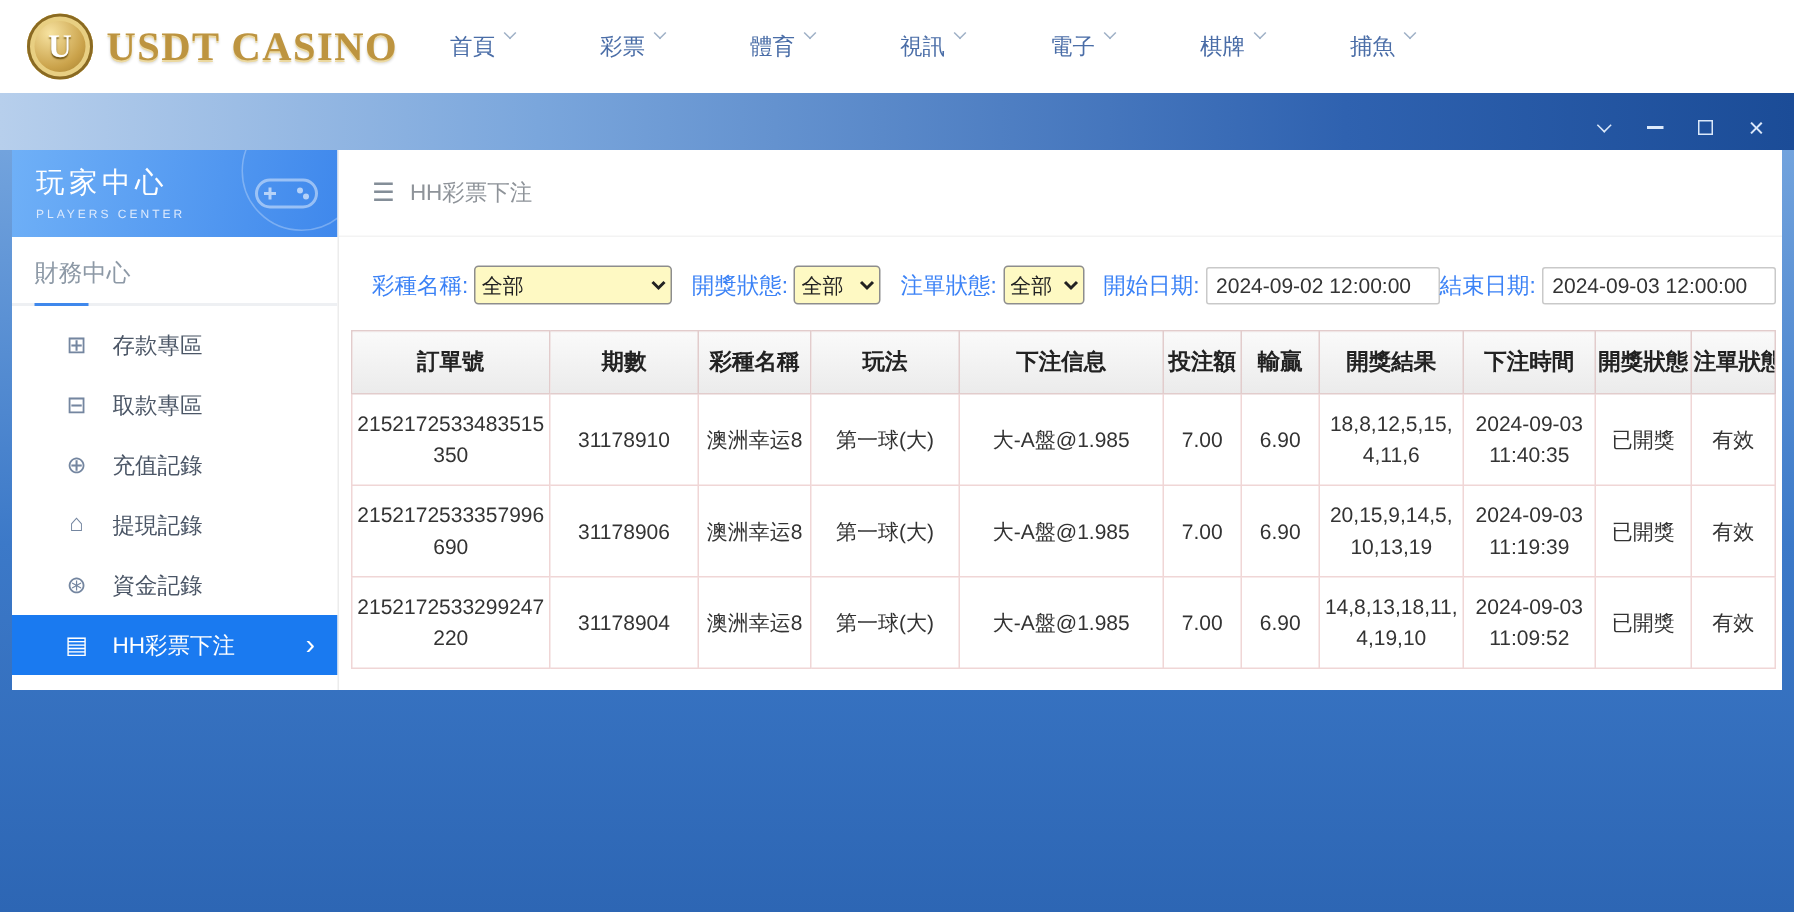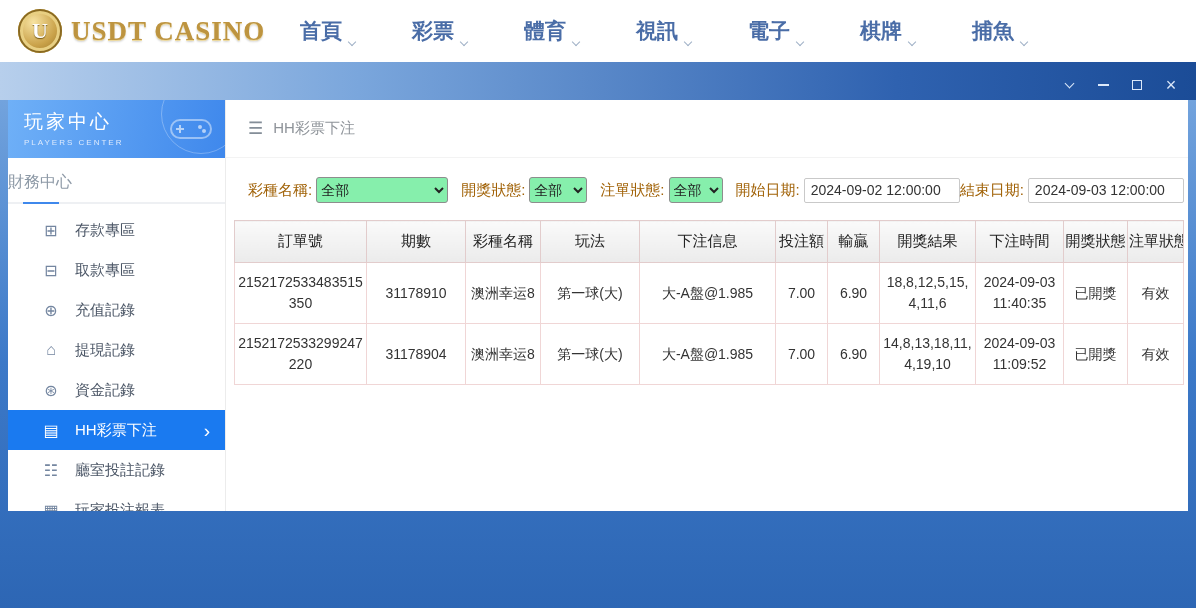--- a/index.html
+++ b/index.html
@@ -10,83 +10,83 @@
   .site-header { height:62px; display:flex; align-items:center; padding-left:18px; background:#fff; }
   .logo { display:flex; align-items:center; gap:9px; width:232px; cursor:pointer; }
   .logo-emblem { width:44px; height:44px; border-radius:50%; flex:0 0 44px;
     background: radial-gradient(circle at 35% 30%, #f7e3a1, #caa24a 55%, #8f6b1e);
     box-shadow: inset 0 0 0 2px #8a6a22, inset 0 0 0 5px #e8cf82;
     display:flex; align-items:center; justify-content:center; }
   .logo-u { font-family:"Liberation Serif", serif; font-size:22px; font-weight:bold; color:#fff; text-shadow:0 1px 1px #6e5312; }
   .logo-text { font-family:"Liberation Serif", serif; font-size:27px; font-weight:bold; color:#bd9440;
     letter-spacing:1px; text-shadow:0 1px 0 #ecd9a0, 0 2px 2px rgba(0,0,0,.18); white-space:nowrap; }
   .main-nav { display:flex; margin-left:50px; }
-  .nav-item { display:flex; align-items:flex-end; color:#4a6da7; font-size:21px; cursor:pointer; margin-right:57px; white-space:nowrap;font-weight:bold; }
+  .nav-item { display:flex; align-items:flex-start; color:#4a6da7; font-size:15px; cursor:pointer; margin-right:57px; white-space:nowrap; }
   .chev { display:inline-block; width:6px; height:6px; border-right:1.6px solid #9fb0c6; border-bottom:1.6px solid #9fb0c6;
     transform:rotate(45deg); margin:-3px 0 0 7px; }
 
   
   .window { height:546px; background: linear-gradient(180deg,#7aa9e0 0%, #3c79c8 55%, #2d66b4 100%); }
   .titlebar { height:38px; background: linear-gradient(90deg,#b7cfec 0%, #7aa6dc 30%, #2f62b0 75%, #1b4c97 100%);
     display:flex; justify-content:flex-end; align-items:flex-end; padding:0 14px 4px 0; }
   .win-controls { display:flex; align-items:center; gap:12px; }
   .win-btn { width:22px; height:22px; display:flex; align-items:center; justify-content:center; cursor:pointer; color:#dce9fa; }
   .chev-white { width:7px; height:7px; border-right:1.8px solid #dce9fa; border-bottom:1.8px solid #dce9fa; transform:rotate(45deg); margin-top:-3px; }
   .min-bar { width:11px; height:2px; background:#dce9fa; }
   .max-box { width:10px; height:10px; border:1.6px solid #dce9fa; }
   .close-x { font-size:18px; line-height:1; }
 
-  .window-body { margin:0 8px 8px 8px; height:411px; background:#fff; display:flex; overflow:hidden; }
+  .window-body { margin:0 8px 8px 8px; height:360px; background:#fff; display:flex; overflow:hidden; }
 
   
   .sidebar { flex:0 0 218px; width:218px; border-right:1px solid #ececec; overflow:hidden; background:#fff; }
   .sidebar-header { height:58px; background:linear-gradient(100deg,#6fb0f7 0%, #3f88ec 100%);
     color:#fff; padding:9px 0 0 16px; position:relative; overflow:hidden; }
   .sidebar-header::after { content:""; position:absolute; right:-16px; top:-26px; width:78px; height:78px;
     border-radius:50%; border:1px solid rgba(255,255,255,.28); }
   .sb-title { font-size:19px; letter-spacing:3px; }
   .sb-subtitle { font-size:8px; letter-spacing:2px; color:#ddeafd; margin-top:3px; }
   .gamepad { position:absolute; right:12px; top:14px; }
 
-  .section-label { margin-top:14px; font-size:16px; color:#8d99a6; padding-bottom:9px; }
+  .section-label { margin-top:14px; padding-left:15px; font-size:16px; color:#8d99a6; padding-bottom:9px; }
   .section-rule { height:2px; background:#eef0f3; position:relative; }
   .section-rule::before { content:""; position:absolute; left:15px; top:0; width:36px; height:2px; background:#3f88ec; }
 
   .menu { padding-top:6px; }
   .menu-item { height:40px; display:flex; align-items:center; padding-left:34px; gap:15px;
     font-size:15px; color:#4b5666; cursor:pointer; position:relative; white-space:nowrap; }
   .mi-icon { width:18px; text-align:center; font-size:16px; color:#7486a0; }
   .mi-arrow { display:none; }
   .menu-item.active { background:#1a7af0; color:#fff; }
   .menu-item.active .mi-icon { color:#fff; }
   .menu-item.active .mi-arrow { display:block; position:absolute; right:15px; font-size:19px; color:#fff; line-height:1; }
 
   
   .content { flex:1; overflow:hidden; background:#fff; }
   .breadcrumb { height:58px; display:flex; align-items:center; gap:10px; padding-left:22px;
     color:#8e9399; font-size:15px; border-bottom:1px solid #f3f3f3; }
   .hamburger { font-size:17px; color:#848e98; cursor:pointer; }
 
   .filters { display:flex; align-items:center; padding:19px 0 0 22px; font-size:15px; white-space:nowrap; }
-  .f-label { color:#a16207; margin-right:4px; }
-  .sel { height:26px; border:1px solid #8d8d8d; border-radius:3px; background:#86efac; font-size:14px;
+  .f-label { color:#3b82f6; margin-right:4px; }
+  .sel { height:26px; border:1px solid #8d8d8d; border-radius:3px; background:#fef9c3; font-size:14px;
     color:#222; font-family:inherit; margin-right:13px; }
   .sel-wide { width:132px; }
   .sel-sm { width:58px; }
   .sel-xs { width:54px; }
   .date-input { height:25px; width:156px; border:1px solid #c9c9c9; border-radius:2px; font-size:14px;
     color:#333; padding:0 6px; font-family:inherit; }
 
   .search-row { padding:12px 0 0 22px; }
   .search-btn { background:#1f80f8; color:#fff; border:none; border-radius:3px; font-size:15px;
     padding:6px 16px; cursor:pointer; font-family:inherit; }
 
   .bet-table { margin:17px 4px 0 8px; width:calc(100% - 12px); border-collapse:collapse; table-layout:fixed;
     text-align:center; color:#333; font-size:14px; }
-  .bet-table th { background:linear-gradient(180deg,#fafafa,#ebebeb); font-size:15px; font-weight:normal; color:#222;
+  .bet-table th { background:linear-gradient(180deg,#fafafa,#ebebeb); font-size:15px; font-weight:bold; color:#222;
     padding:11px 1px; border:1px solid #e2cccc; white-space:nowrap; overflow:hidden; }
   .bet-table td { border:1px solid #f0d6d6; padding:9px 3px; line-height:1.5; word-break:break-all; }
   .bet-table td:nth-child(9) { word-break:normal; }
   .bet-table th:nth-child(1){width:132px} .bet-table th:nth-child(2){width:99px}
   .bet-table th:nth-child(3){width:75px}  .bet-table th:nth-child(4){width:99px}
   .bet-table th:nth-child(5){width:136px} .bet-table th:nth-child(6){width:52px}
   .bet-table th:nth-child(7){width:52px}  .bet-table th:nth-child(8){width:96px}
   .bet-table th:nth-child(9){width:88px}  .bet-table th:nth-child(10){width:64px}
 </style>
 </head>
@@ -263,20 +263,33 @@
               <td>第一球(大)</td>
               <td>大-A盤@1.985</td>
               <td>7.00</td>
               <td>6.90</td>
               <td>18,8,12,5,15,4,11,6</td>
               <td>2024-09-03 11:40:35</td>
               <td>已開獎</td>
               <td>有效</td>
             </tr>
             <tr>
+              <td>2152172533357996690</td>
+              <td>31178906</td>
+              <td>澳洲幸运8</td>
+              <td>第一球(大)</td>
+              <td>大-A盤@1.985</td>
+              <td>7.00</td>
+              <td>6.90</td>
+              <td>20,15,9,14,5,10,13,19</td>
+              <td>2024-09-03 11:19:39</td>
+              <td>已開獎</td>
+              <td>有效</td>
+            </tr>
+            <tr>
               <td>2152172533299247220</td>
               <td>31178904</td>
               <td>澳洲幸运8</td>
               <td>第一球(大)</td>
               <td>大-A盤@1.985</td>
               <td>7.00</td>
               <td>6.90</td>
               <td>14,8,13,18,11,4,19,10</td>
               <td>2024-09-03 11:09:52</td>
               <td>已開獎</td>

